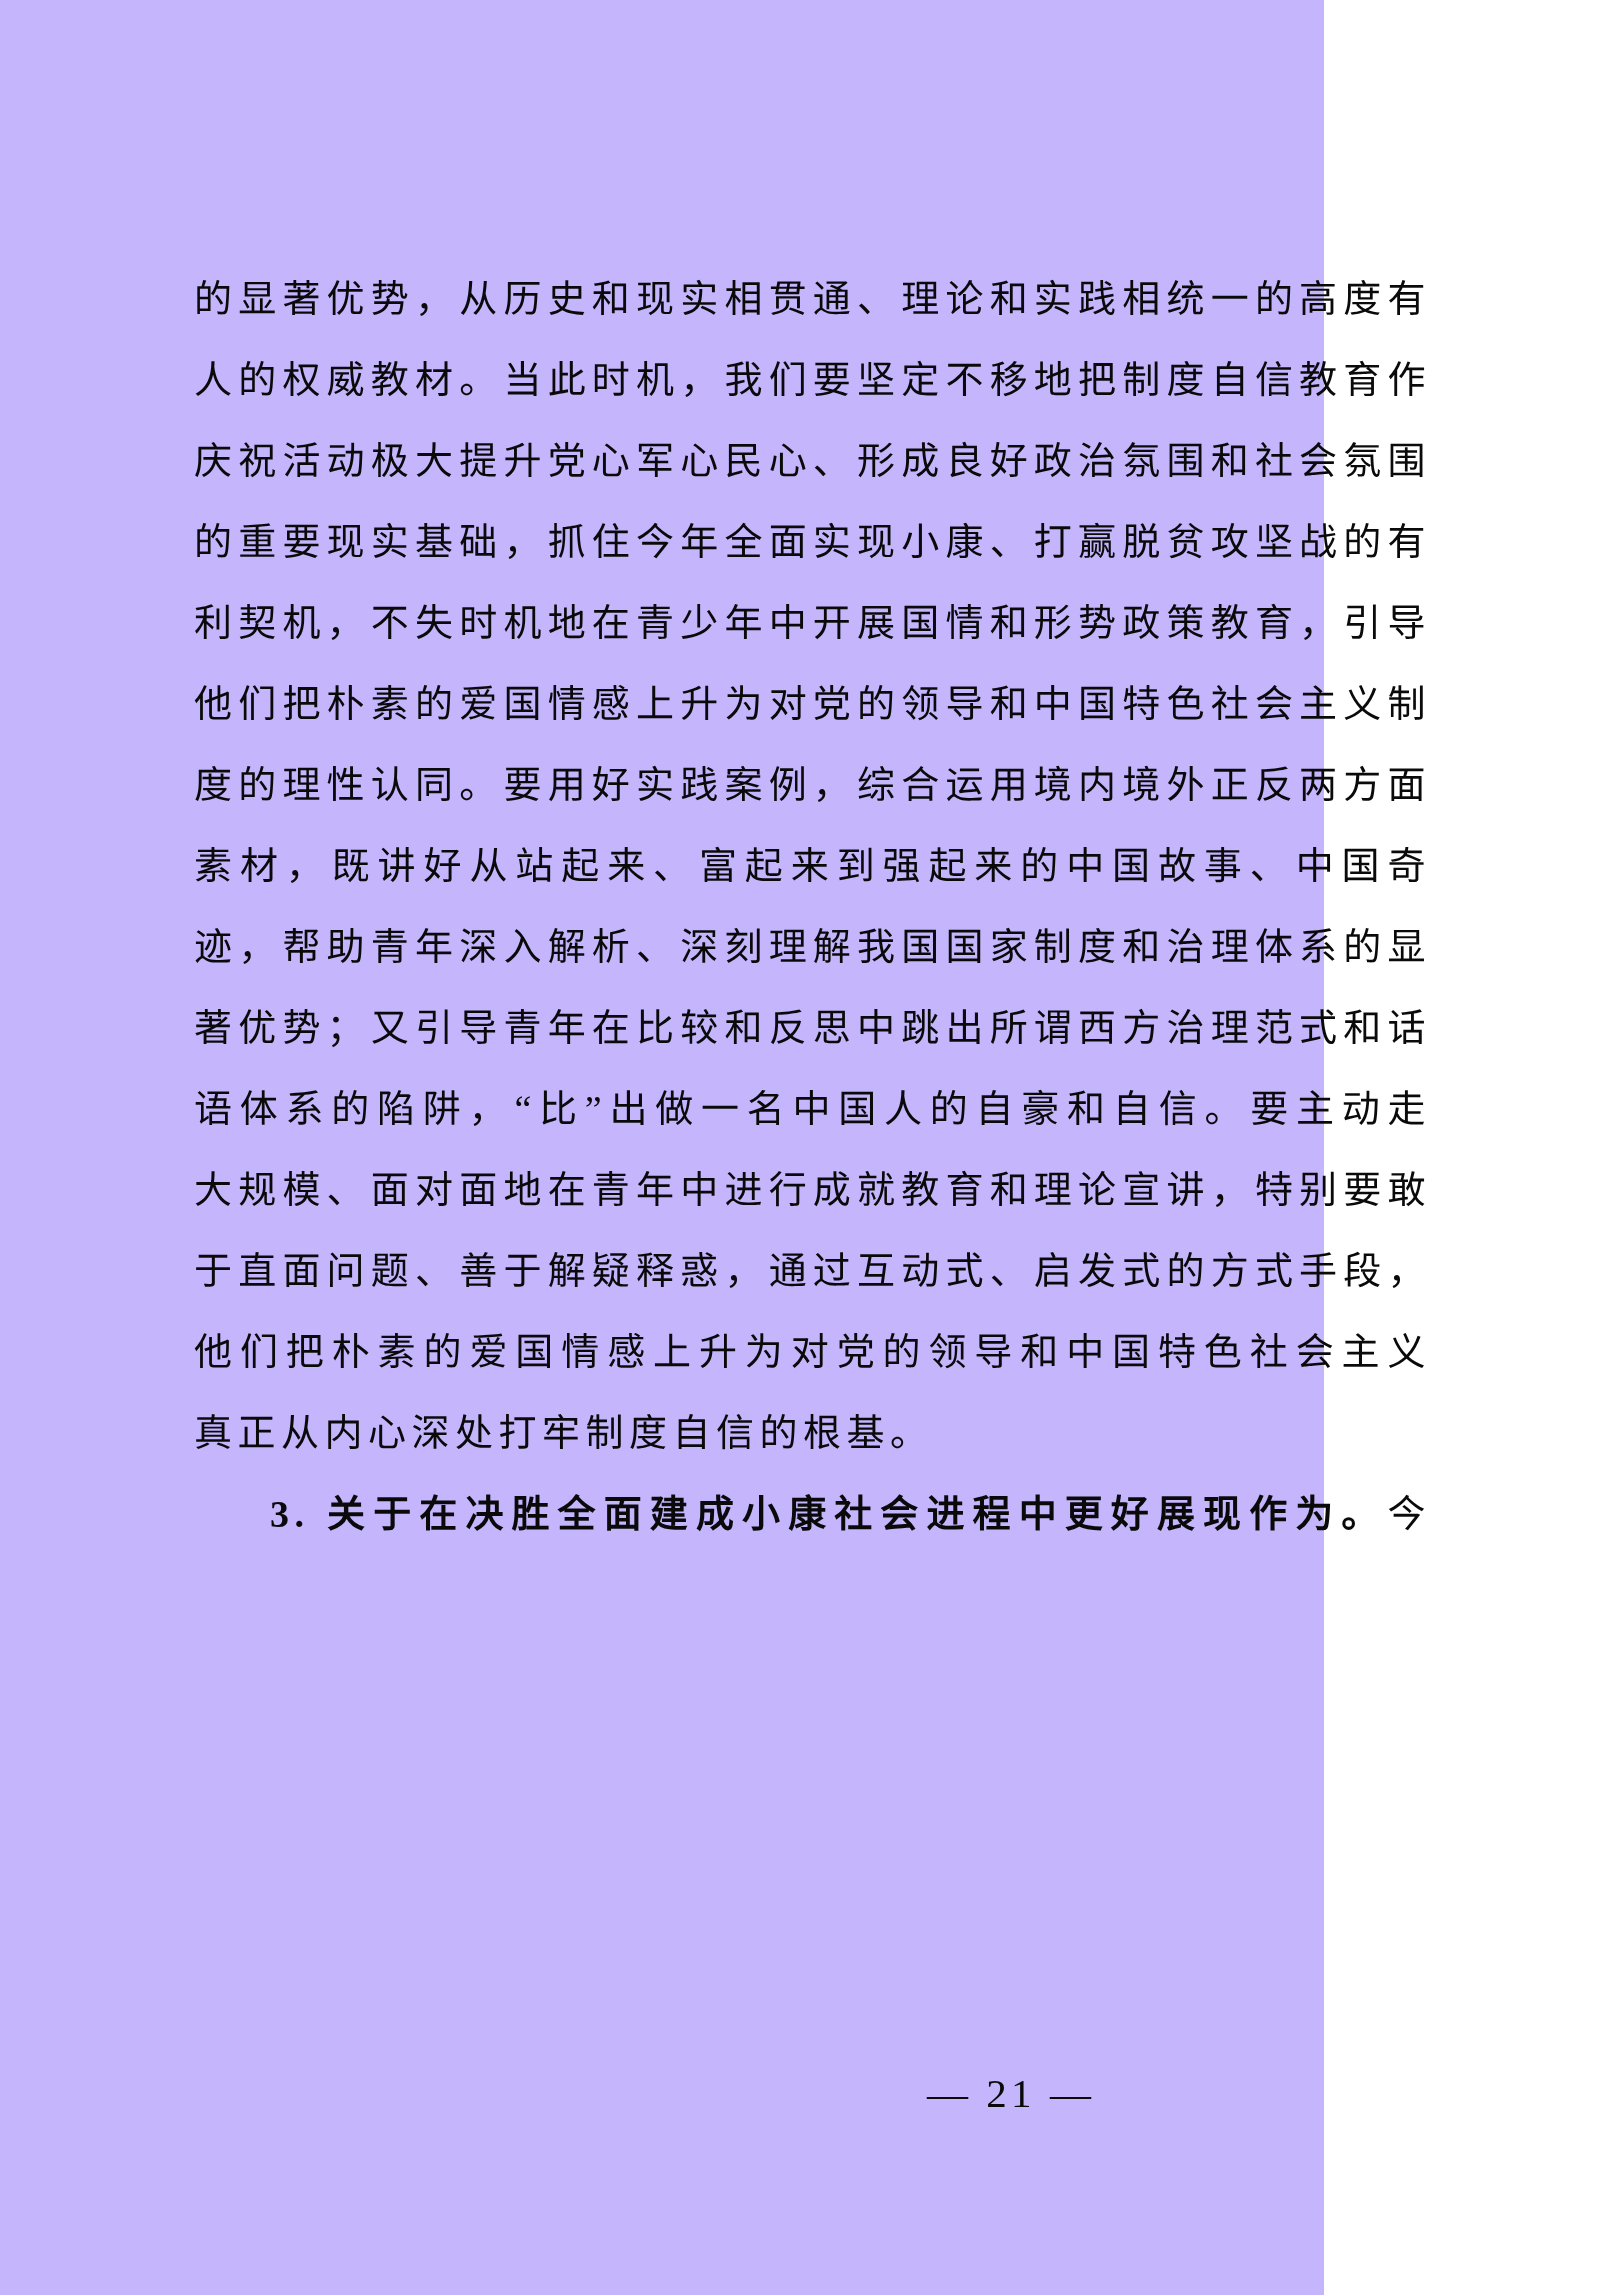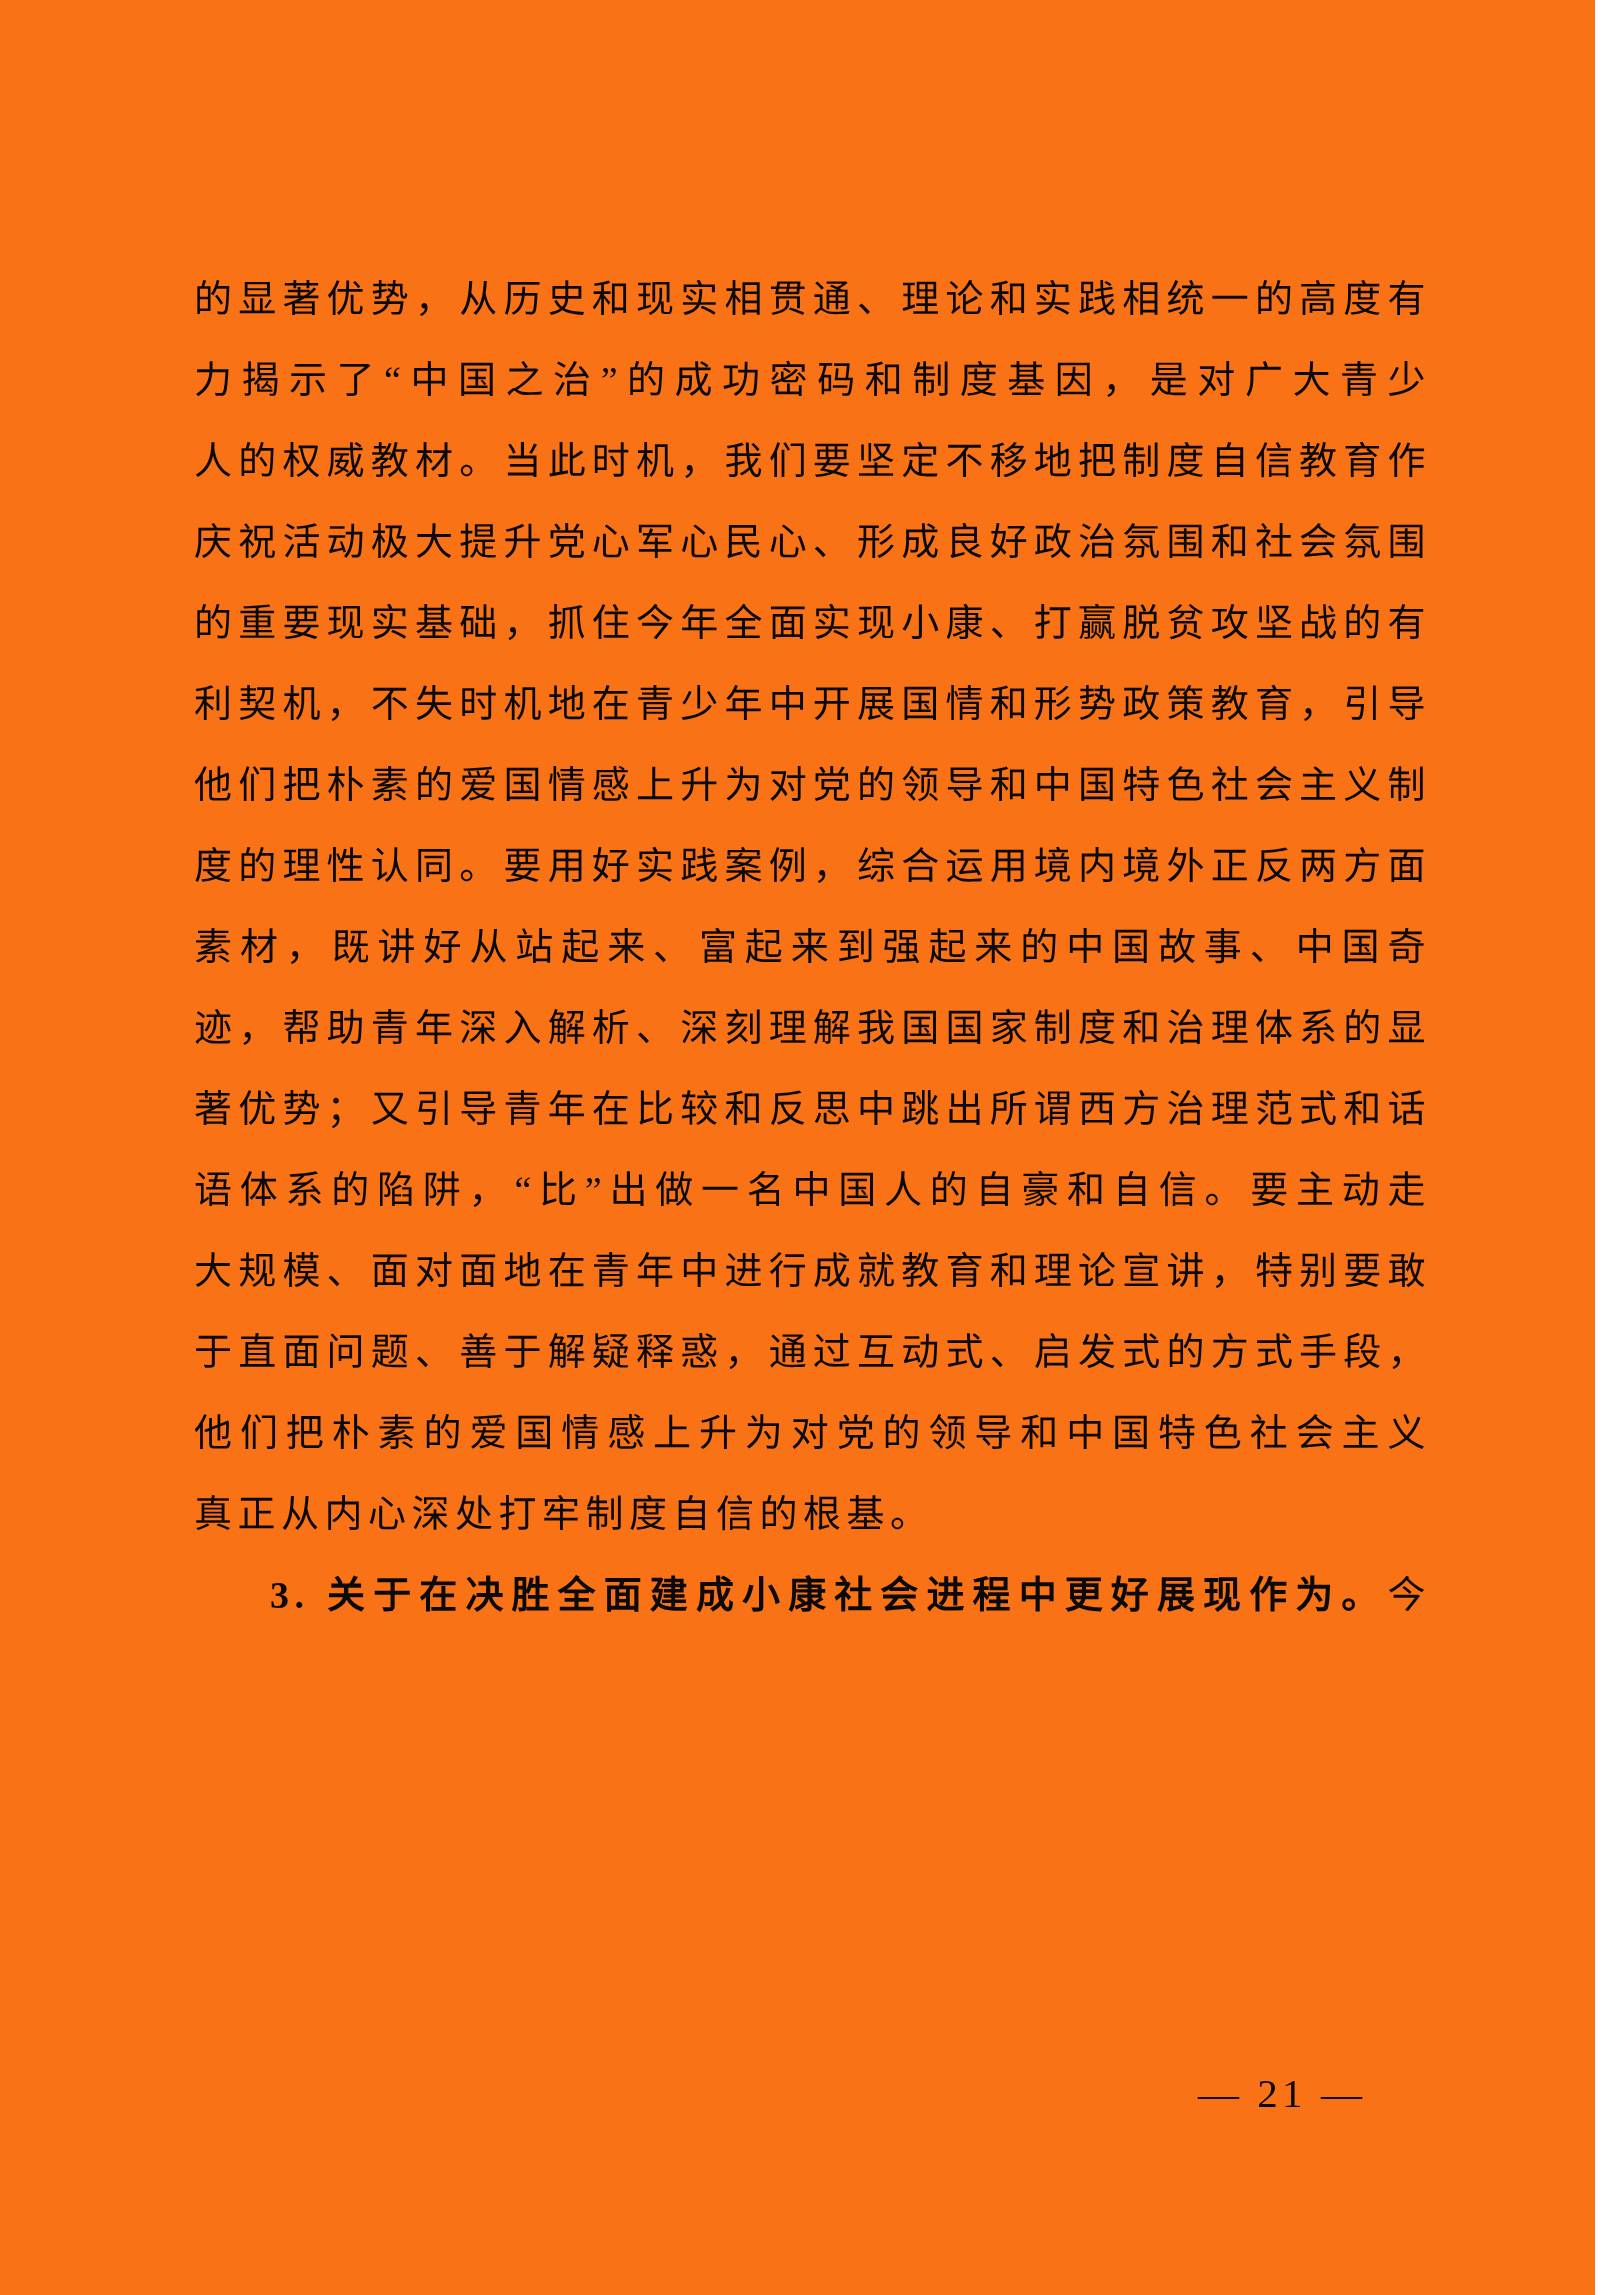--- a/index.html
+++ b/index.html
@@ -12,23 +12,23 @@
     height: 2295px;
     background: #ffffff;
     position: relative;
     overflow: hidden;
     font-family: "Liberation Serif", "DejaVu Serif", serif;
     color: #0a0a0a;
   }
   .page {
     position: absolute;
     left: 0; top: 0;
-    width: 1595px;
+    width: 1324px;
     height: 2295px;
-    background: #f97316;
+    background: #c4b5fd;
   }
   .text-block {
     position: absolute;
     left: 194px;
     top: 259px;
     width: 1237px;
   }
   .line {
     height: 81px;
     line-height: 81px;
@@ -62,21 +62,20 @@
     margin-top: 16px;
   }
 </style>
 </head>
 <body>
 
 <div class="page">
   <main class="text-block">
 
     <div class="line">的显著优势，从历史和现实相贯通、理论和实践相统一的高度有</div>
-    <div class="line">力揭示了“中国之治”的成功密码和制度基因，是对广大青少</div>
     <div class="line">人的权威教材。当此时机，我们要坚定不移地把制度自信教育作</div>
     <div class="line">庆祝活动极大提升党心军心民心、形成良好政治氛围和社会氛围</div>
     <div class="line">的重要现实基础，抓住今年全面实现小康、打赢脱贫攻坚战的有</div>
     <div class="line">利契机，不失时机地在青少年中开展国情和形势政策教育，引导</div>
     <div class="line">他们把朴素的爱国情感上升为对党的领导和中国特色社会主义制</div>
     <div class="line">度的理性认同。要用好实践案例，综合运用境内境外正反两方面</div>
     <div class="line">素材，既讲好从站起来、富起来到强起来的中国故事、中国奇</div>
     <div class="line">迹，帮助青年深入解析、深刻理解我国国家制度和治理体系的显</div>
     <div class="line">著优势；又引导青年在比较和反思中跳出所谓西方治理范式和话</div>
     <div class="line">语体系的陷阱，“比”出做一名中国人的自豪和自信。要主动走</div>

